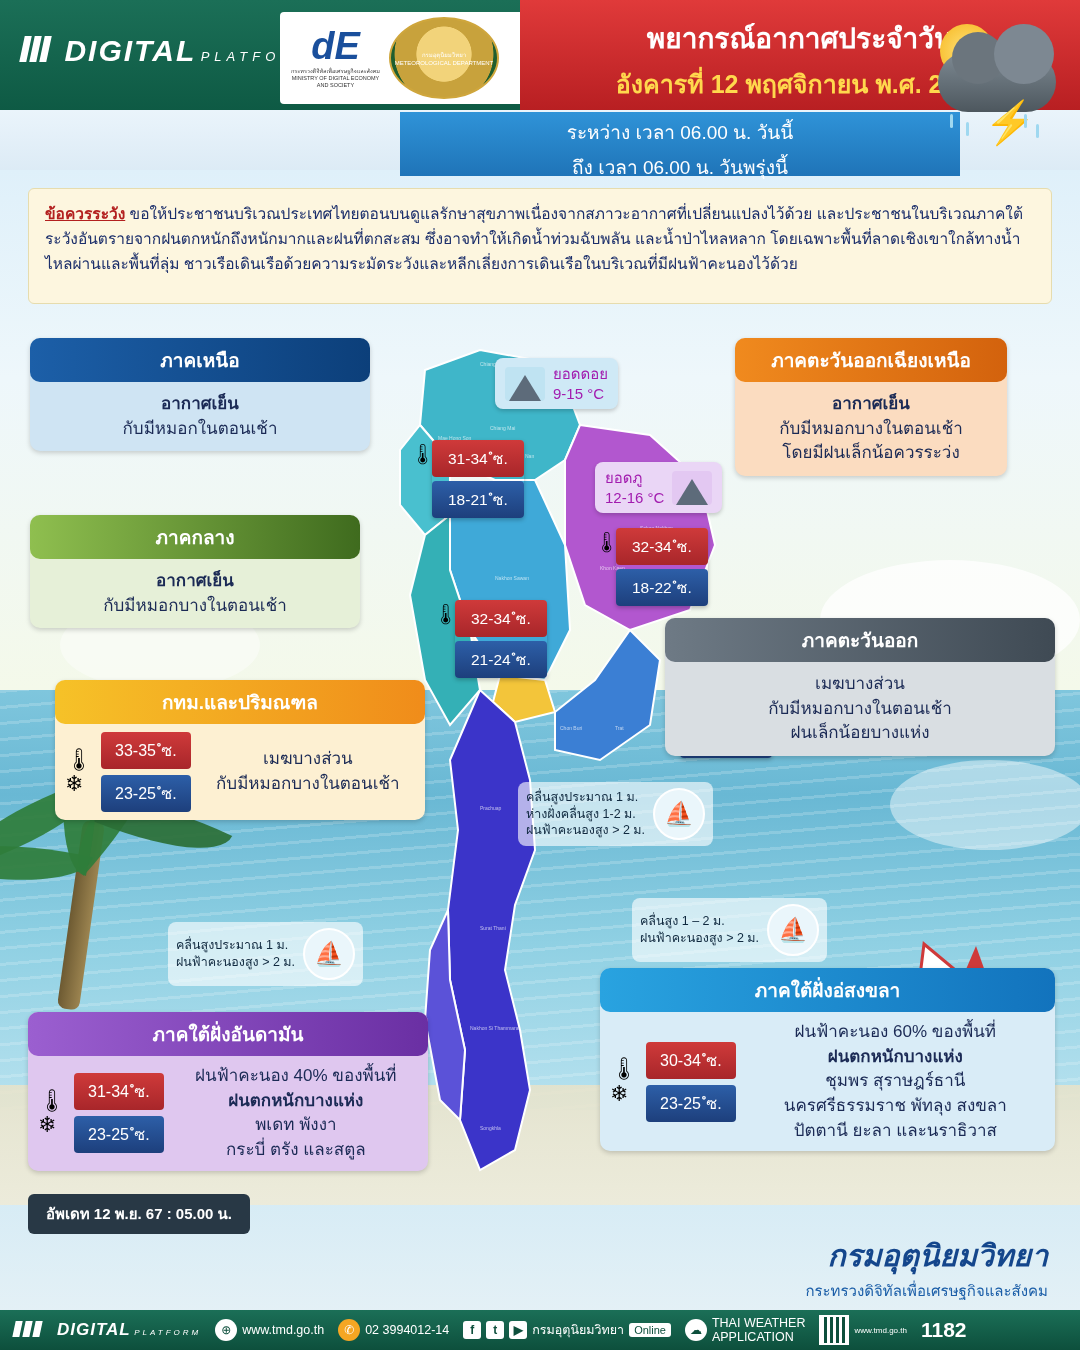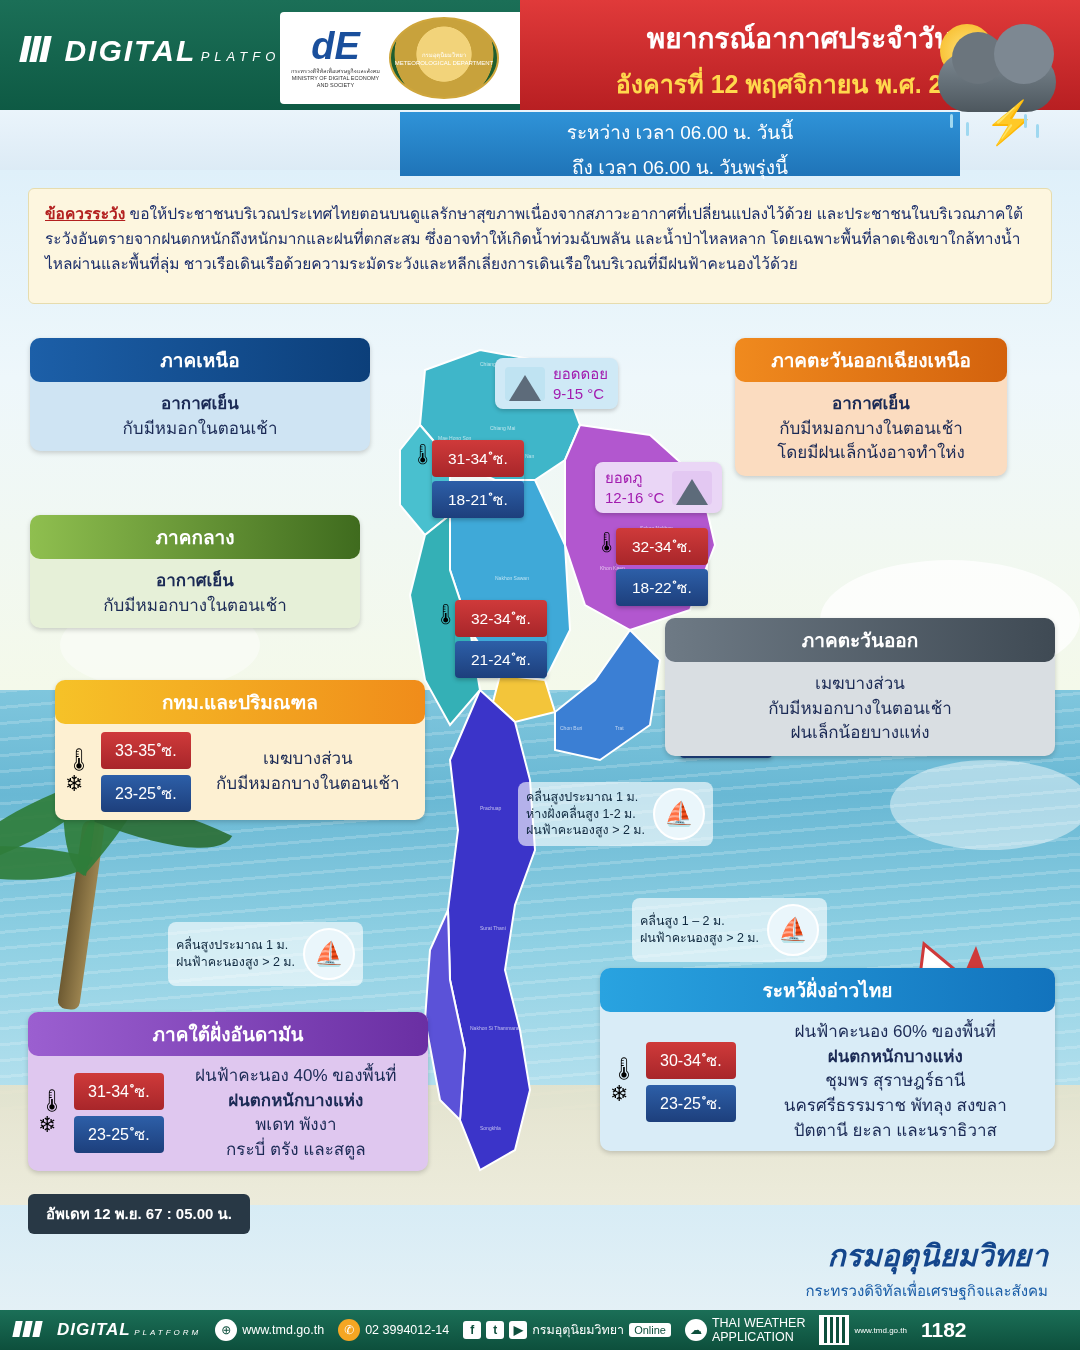--- a/index.html
+++ b/index.html
@@ -373,35 +373,35 @@
       <div>กับมีหมอกบางในตอนเช้า</div>
     </div>
   </div>
 </div>
 
 <div class="card tl-ne">
   <div class="title">ภาคตะวันออกเฉียงเหนือ</div>
   <div class="body">
     <b>อากาศเย็น</b><br>
     <span>กับมีหมอกบางในตอนเช้า</span><br>
-    <span>โดยมีฝนเล็กน้งอาจทำให่ง</span>
+    <span>โดยมีฝนเล็กน้อควรระว่ง</span>
   </div>
 </div>
 
 <div class="card tl-east">
   <div class="title">ภาคตะวันออก</div>
   <div class="body">
     <span>เมฆบางส่วน</span><br>
     <span>กับมีหมอกบางในตอนเช้า</span><br>
     <span>ฝนเล็กน้อยบางแห่ง</span>
   </div>
 </div>
 
 <div class="card tl-gulf">
-  <div class="title">ระหว้ฝั่งอ่าวไทย</div>
+  <div class="title">ภาคใต้ฝั่งอ่สงขลา</div>
   <div class="row">
     <div class="thermo">
       <div class="hot">🌡</div>
       <div class="cold">❄</div>
     </div>
     <div class="temp-col">
       <div class="t-hot">30-34 ํซ.</div>
       <div class="t-cold">23-25 ํซ.</div>
     </div>
     <div class="card-text">

